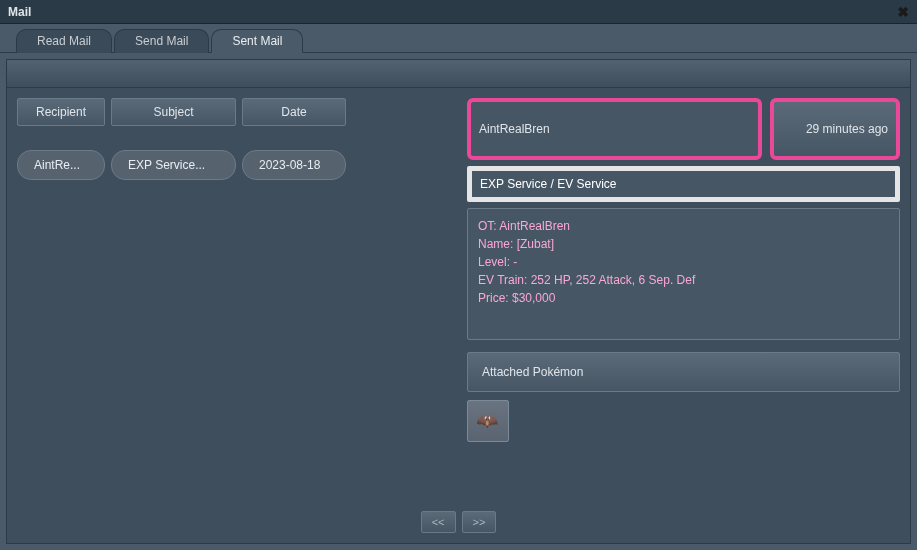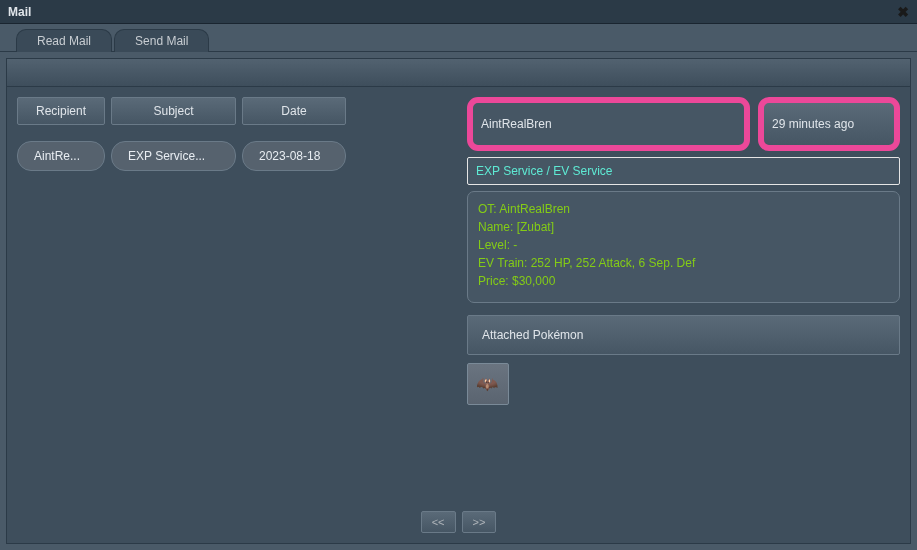--- a/index.html
+++ b/index.html
@@ -90,21 +90,21 @@
       gap: 12px;
     }
     .left-panel {
       width: 438px;
       display: flex;
       flex-direction: column;
     }
     .col-headers {
       display: flex;
       gap: 6px;
-      margin-bottom: 16px;
+      margin-bottom: 24px;
     }
     .col-header {
       background: linear-gradient(#5a6a78, #465664);
       border: 1px solid #6a7a88;
       border-radius: 2px;
       padding: 6px 0;
       text-align: center;
       color: #e0e5ea;
       cursor: pointer;
     }
@@ -135,45 +135,45 @@
       display: flex;
       flex-direction: column;
       gap: 6px;
     }
     .detail-row {
       display: flex;
       gap: 8px;
     }
     .detail-box {
       background: #465664;
-      border: 6px solid #ec4899;
-      border-radius: 11px;
-      padding: 14px 8px;
+      border: 4px solid #ec4899;
+      border-radius: 6px;
+      padding: 20px 8px;
       color: #e0e5ea;
     }
     .detail-from { flex: 1; }
     .detail-time {
-      width: 142px;
-      text-align: left;
+      width: 130px;
+      text-align: right;
       background: linear-gradient(#5a6a78, #465664);
     }
     .detail-subject {
       background: #465664;
-      border: 1px solid #e5e5e5;
+      border: 5px solid #e5e5e5;
       border-radius: 2px;
       padding: 6px 8px;
-      color: #5eead4;
+      color: #ffffff;
     }
     .detail-body {
       background: #465664;
       border: 1px solid #6a7a88;
-      border-radius: 7px;
+      border-radius: 2px;
       padding: 8px 10px;
-      color: #84cc16;
-      height: 112px;
+      color: #f9a8d4;
+      height: 132px;
       line-height: 1.5;
       white-space: pre-line;
     }
     .attachment-row {
       display: flex;
       gap: 8px;
       margin-top: 6px;
       flex-direction: column;
     }
     .attachment-label {
@@ -218,20 +218,21 @@
 
 <div class="window">
   <div class="titlebar">
     <span class="title">Mail</span>
     <span class="close">✖</span>
   </div>
 
   <div class="tabbar">
     <div class="tab">Read Mail</div>
     <div class="tab">Send Mail</div>
+    <div class="tab active">Sent Mail</div>
   </div>
 
   <div class="content">
     <div class="inner-panel">
       <div class="toolbar-strip"></div>
 
       <div class="main-area">
         <div class="left-panel">
           <div class="col-headers">
             <div class="col-header col-recipient">Recipient</div>

